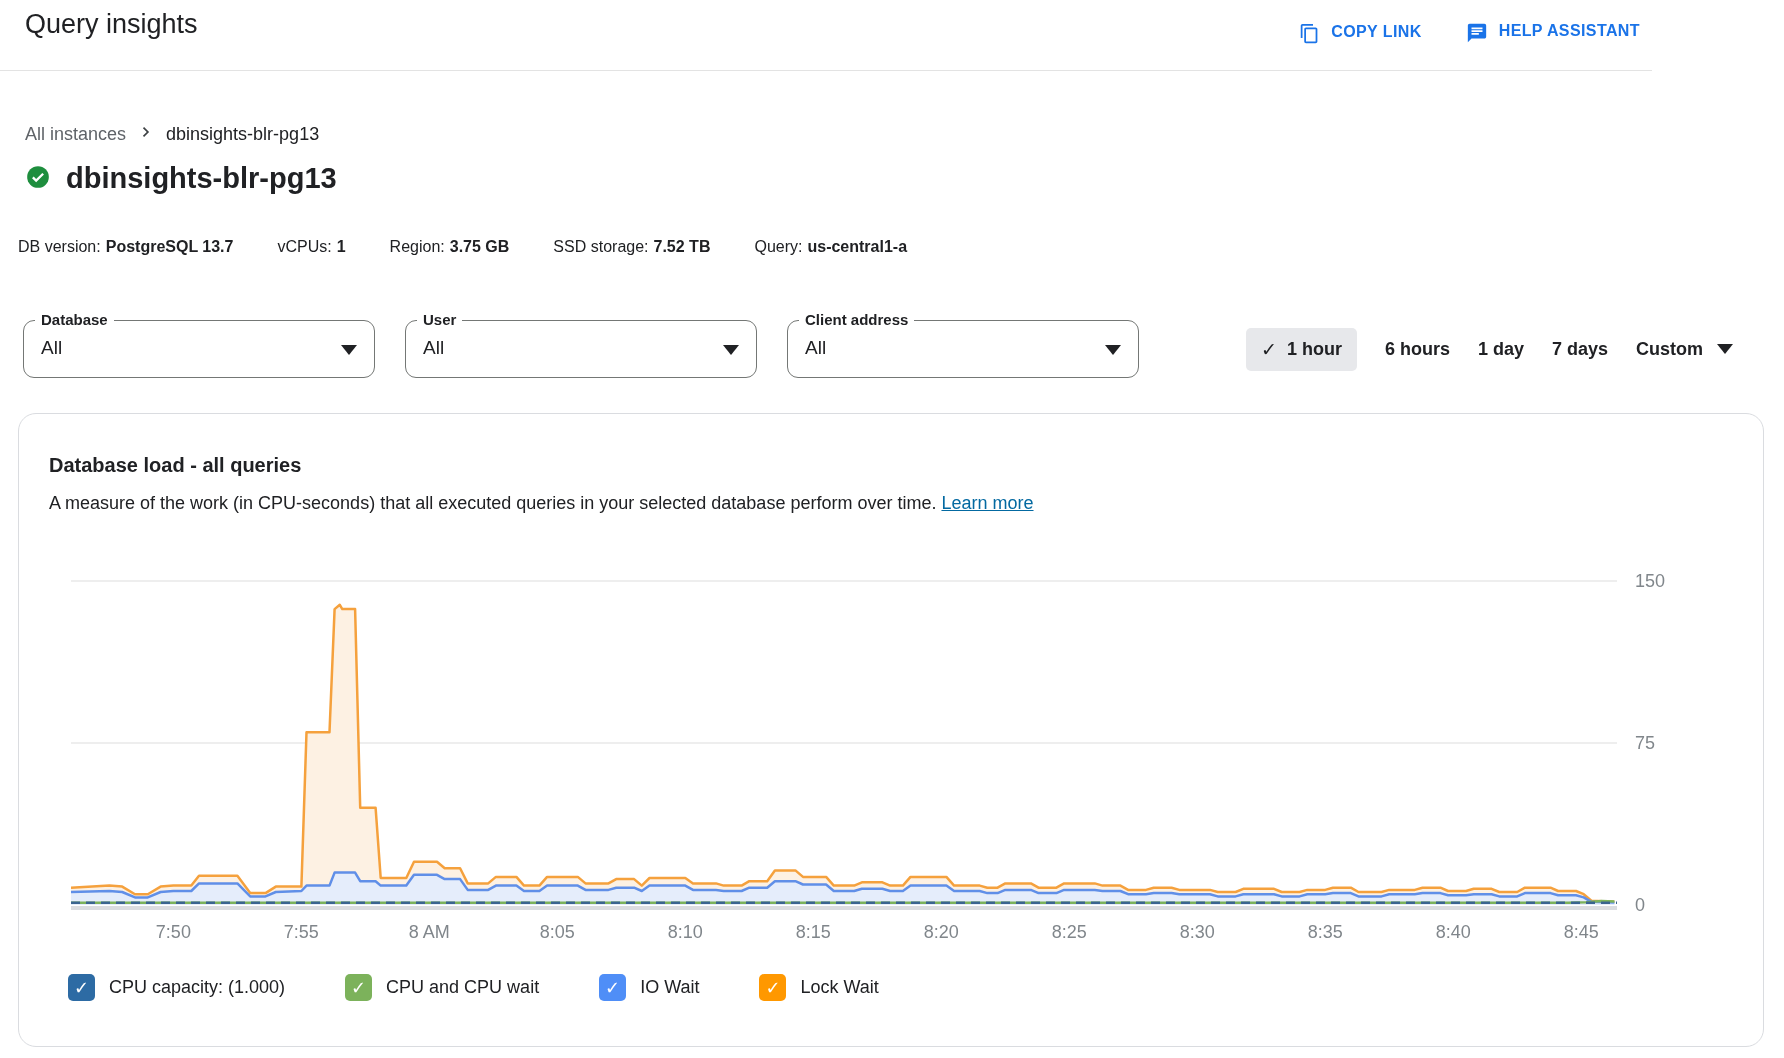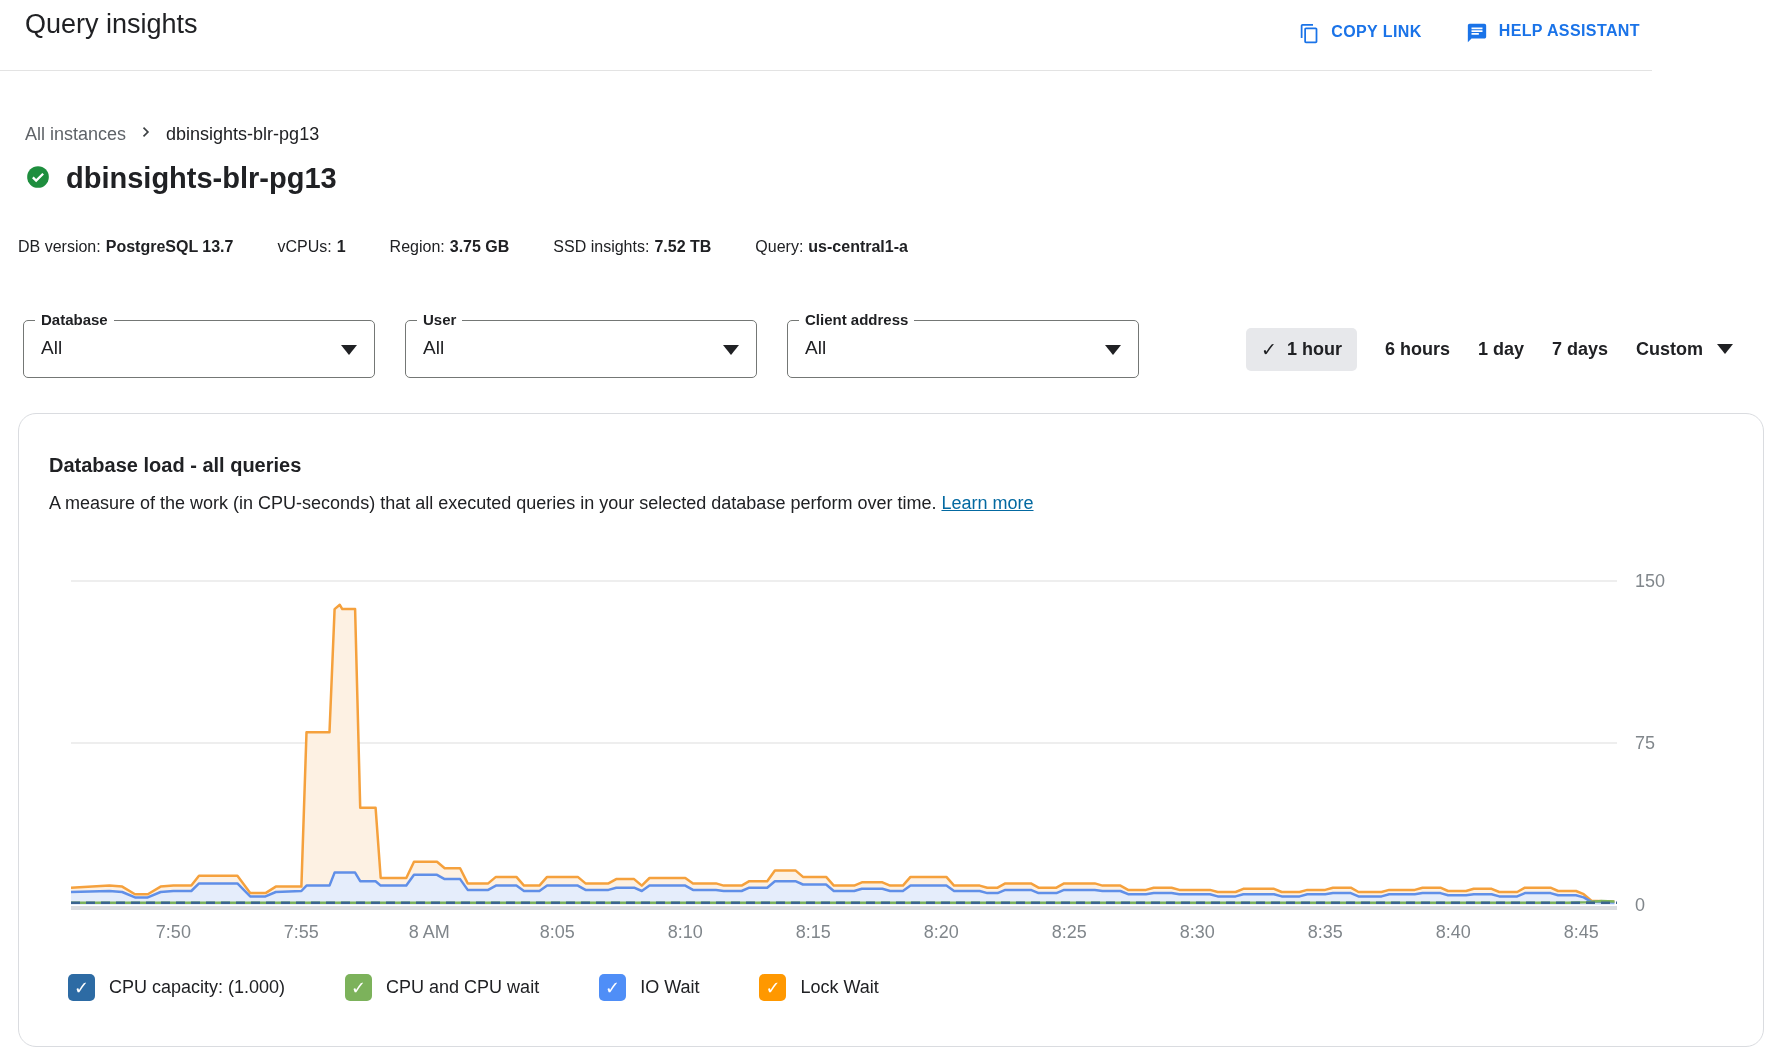--- a/index.html
+++ b/index.html
@@ -19,21 +19,21 @@
   .crumbs { position:absolute; top:122px; left:25px; display:flex; align-items:center; gap:10px; font-size:18px; }
   .crumb-parent { color:#5f6368; cursor:pointer; }
   .crumb-current { color:#202124; }
   .inst { position:absolute; top:162px; left:25px; display:flex; align-items:center; gap:15px; }
   .inst h2 { font-size:29px; font-weight:600; color:#202124; }
   .meta { position:absolute; top:238px; left:18px; display:flex; gap:44px; font-size:16px; color:#202124; }
   .meta b { font-weight:700; margin-left:5px; }
 
   
   .controls { position:absolute; top:320px; left:23px; right:51px; display:flex; align-items:center; }
-  .select { position:relative; width:352px; height:58px; border:1px solid #747775; border-radius:5px;
+  .select { position:relative; width:352px; height:58px; border:1px solid #747775; border-radius:11px;
             margin-right:30px; cursor:pointer; background:#fff; }
   .select .flabel { position:absolute; top:-10px; left:11px; background:#fff; padding:0 6px;
                     font-size:15px; font-weight:600; color:#202124; }
   .select .val { position:absolute; left:17px; top:16px; font-size:19px; color:#202124; }
   .caret { width:0; height:0; border-left:8px solid transparent; border-right:8px solid transparent;
            border-top:10px solid #202124; }
   .select .caret { position:absolute; right:17px; top:24px; }
   .times { margin-left:auto; display:flex; align-items:center; gap:28px; font-size:18px;
            font-weight:600; color:#202124; }
   .chip { display:flex; align-items:center; gap:10px; background:#e7e8eb; border-radius:5px;
@@ -99,21 +99,21 @@
         <path d="M10.3 13.9 8 11.6l-1.5 1.5 3.8 3.8 7.2-7.2L16 8.2z" fill="#fff"></path>
       </svg>
   </span>
   <h2>dbinsights-blr-pg13</h2>
 </div>
 
 <div class="meta">
   <span><span>DB version:</span><b>PostgreSQL 13.7</b></span>
   <span><span>vCPUs:</span><b>1</b></span>
   <span><span>Region:</span><b>3.75 GB</b></span>
-  <span><span>SSD insights:</span><b>7.52 TB</b></span>
+  <span><span>SSD storage:</span><b>7.52 TB</b></span>
   <span><span>Query:</span><b>us-central1-a</b></span>
 </div>
 
 <div class="controls">
   <div class="select">
     <span class="flabel">Database</span>
     <span class="val">All</span>
     <span class="caret"></span>
   </div>
   <div class="select">

